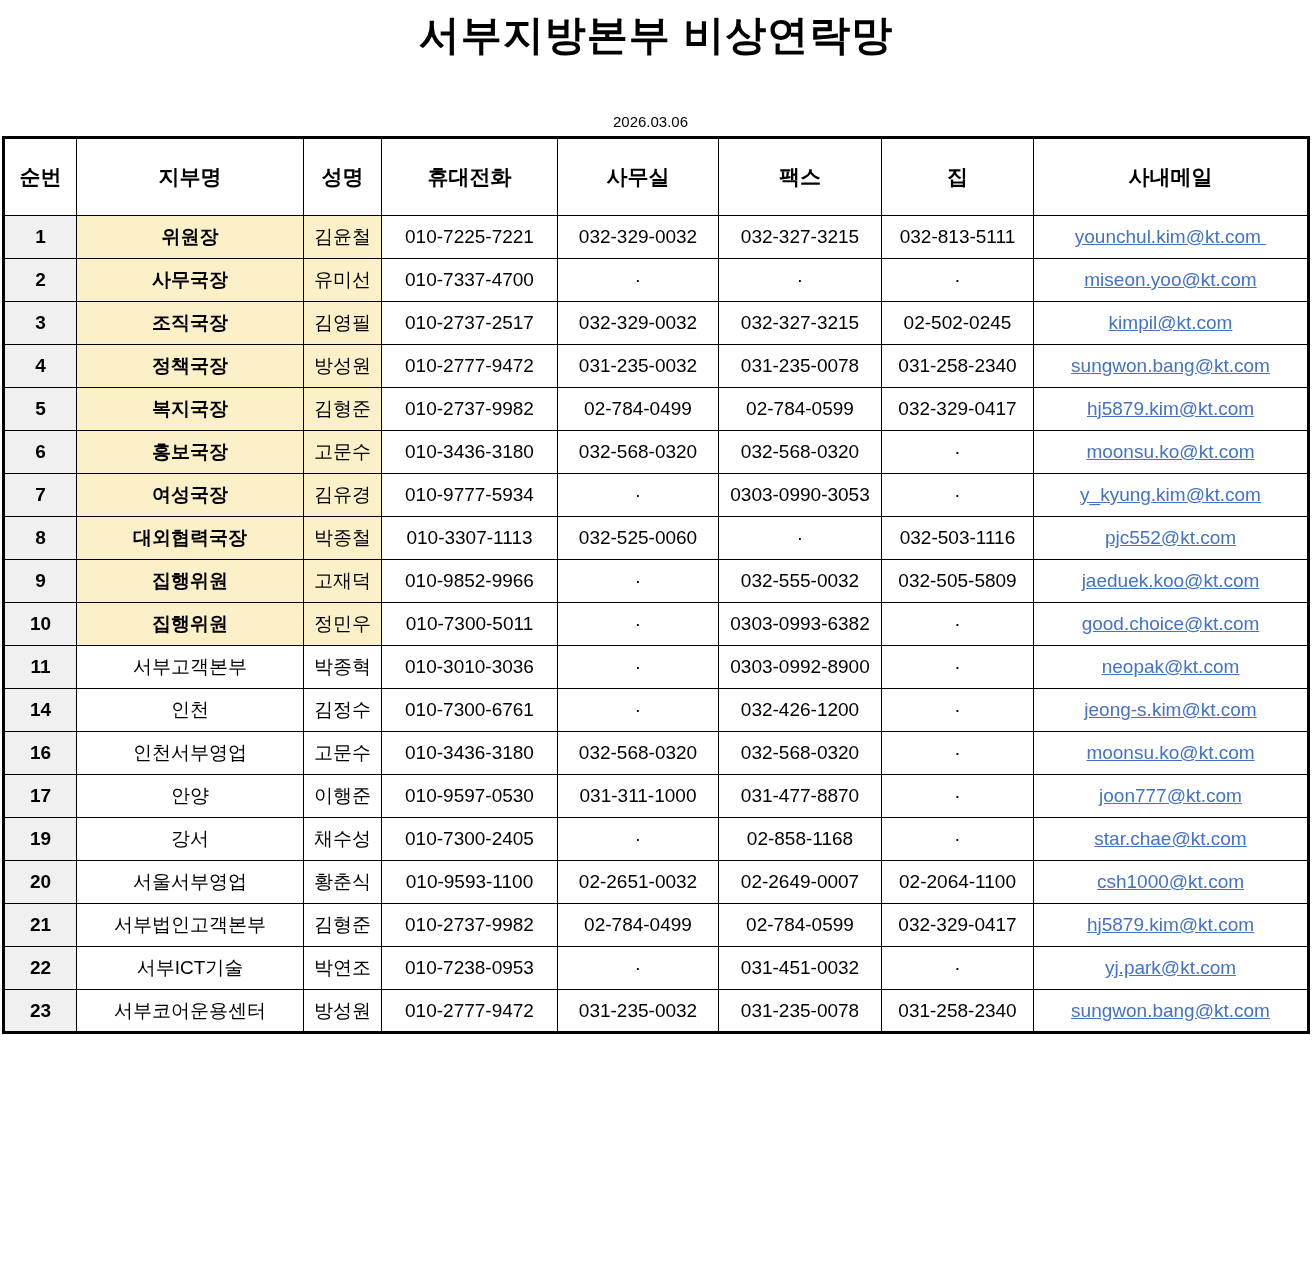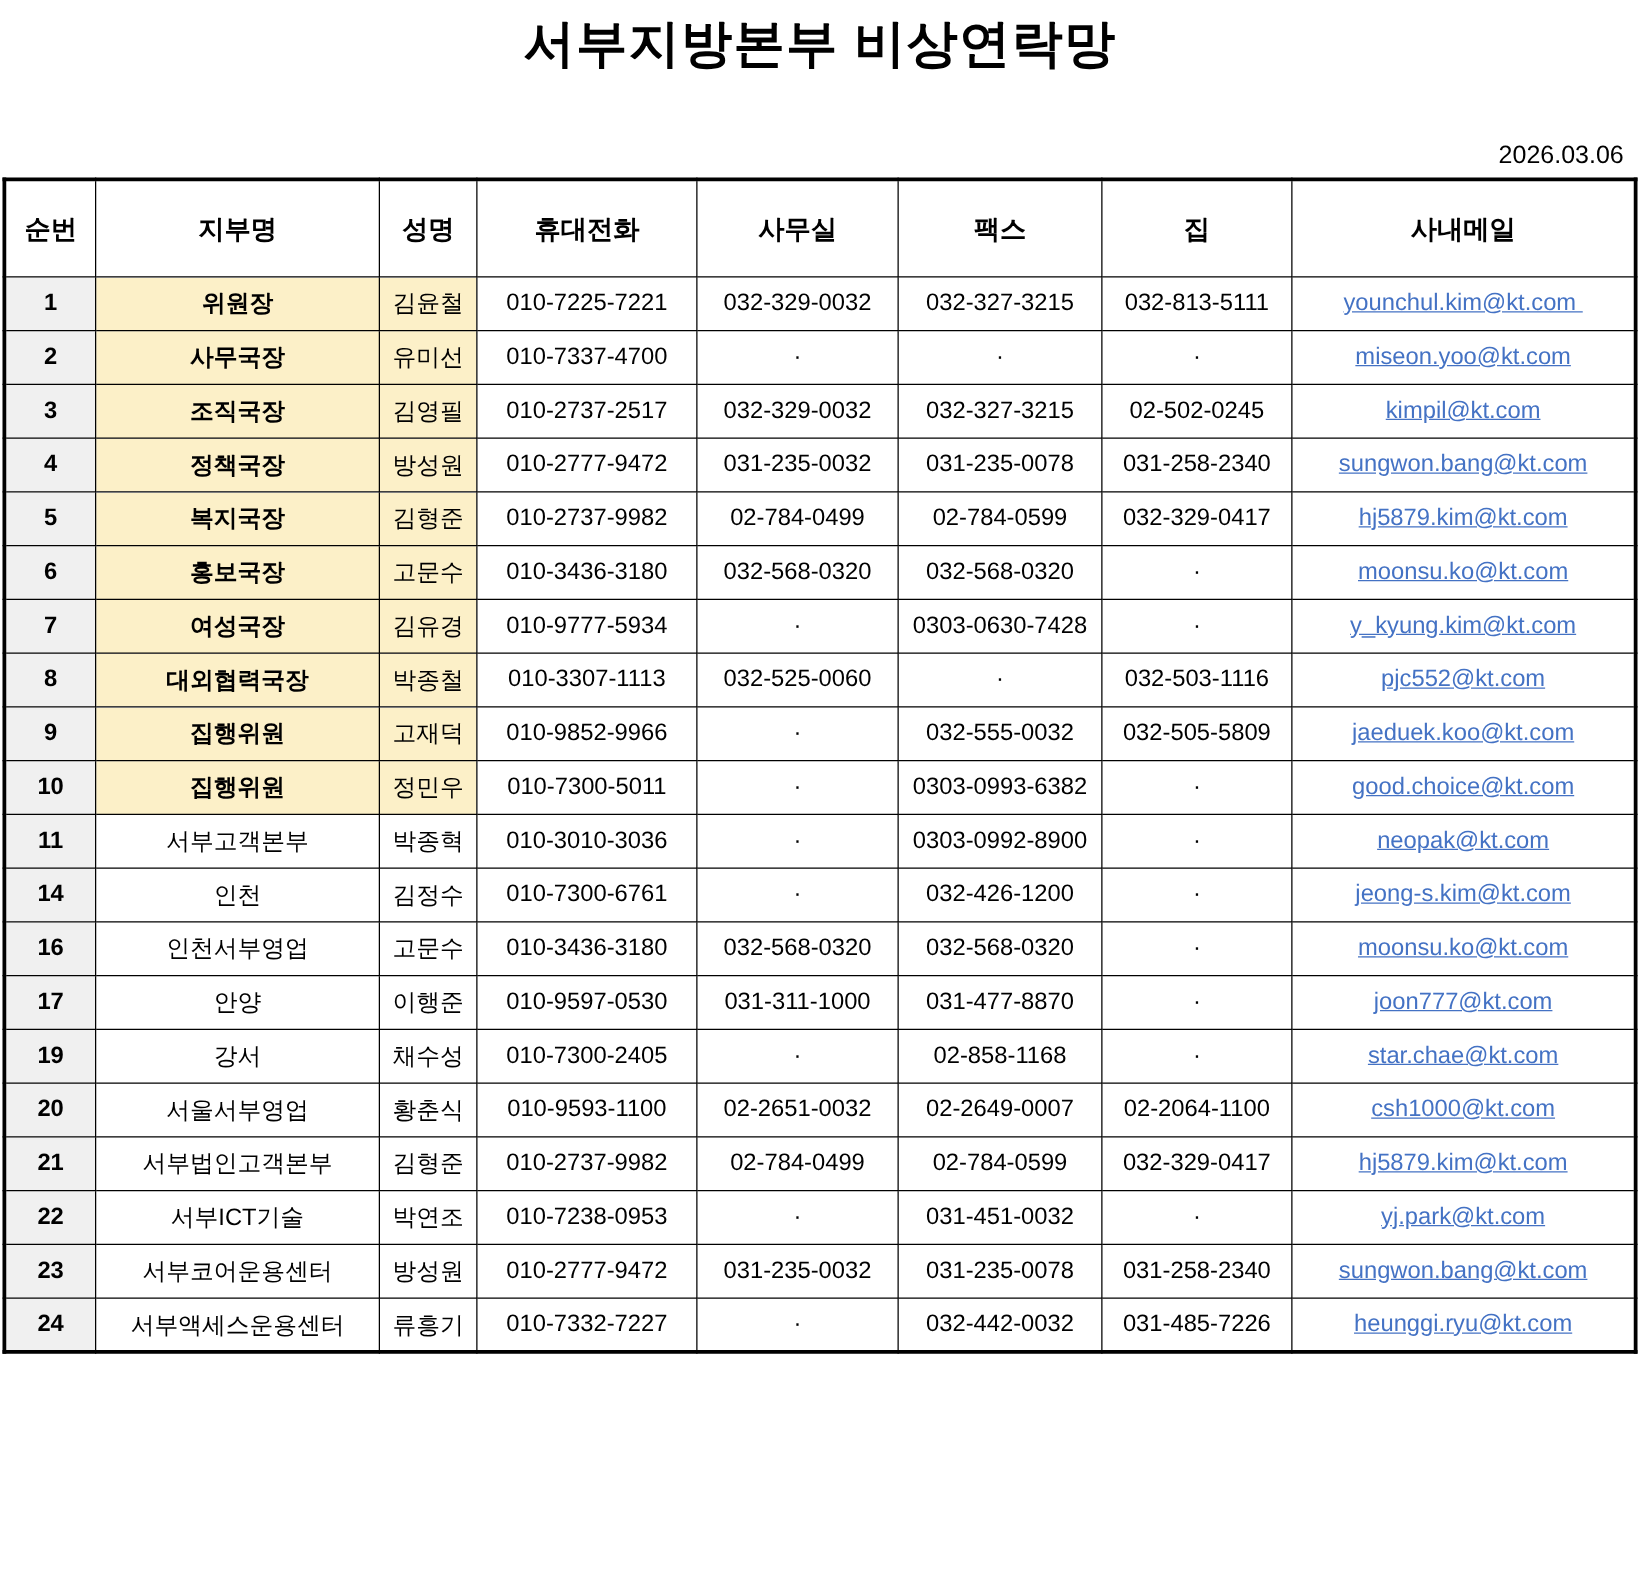--- a/index.html
+++ b/index.html
@@ -20,22 +20,22 @@
     font-size:41px;
     font-weight:bold;
     margin:8px 0 0 0;
     letter-spacing:1px;
     text-decoration-thickness:3px;
     text-underline-offset:6px;
   }
   .date-row{
     width:1305px;
     margin:50px 0 6px 2px;
-    text-align:right;
-    font-size:20px;
+    text-align:center;
+    font-size:15px;
     padding-right:8px;
   }
   table{
     border-collapse:collapse;
     table-layout:fixed;
     width:1305px;
     margin-left:2px;
     border:3px solid var(--border);
   }
   th,td{
@@ -169,21 +169,21 @@
     <td class="home">·</td>
     <td class="email"><a>moonsu.ko@kt.com</a></td>
   </tr>
 
   <tr>
     <td class="no">7</td>
     <td class="branch hl bold">여성국장</td>
     <td class="name hl">김유경</td>
     <td class="mobile">010-9777-5934</td>
     <td class="office">·</td>
-    <td class="fax">0303-0630-7428</td>
+    <td class="fax">0303-0990-3053</td>
     <td class="home">·</td>
     <td class="email"><a>y_kyung.kim@kt.com</a></td>
   </tr>
 
   <tr>
     <td class="no">8</td>
     <td class="branch hl bold">대외협력국장</td>
     <td class="name hl">박종철</td>
     <td class="mobile">010-3307-1113</td>
     <td class="office">032-525-0060</td>
@@ -310,24 +310,14 @@
     <td class="no">23</td>
     <td class="branch">서부코어운용센터</td>
     <td class="name">방성원</td>
     <td class="mobile">010-2777-9472</td>
     <td class="office">031-235-0032</td>
     <td class="fax">031-235-0078</td>
     <td class="home">031-258-2340</td>
     <td class="email"><a>sungwon.bang@kt.com</a></td>
   </tr>
 
-  <tr>
-    <td class="no">24</td>
-    <td class="branch">서부액세스운용센터</td>
-    <td class="name">류흥기</td>
-    <td class="mobile">010-7332-7227</td>
-    <td class="office">·</td>
-    <td class="fax">032-442-0032</td>
-    <td class="home">031-485-7226</td>
-    <td class="email"><a>heunggi.ryu@kt.com</a></td>
-  </tr>
 </tbody>
 </table>
 
 </body></html>

